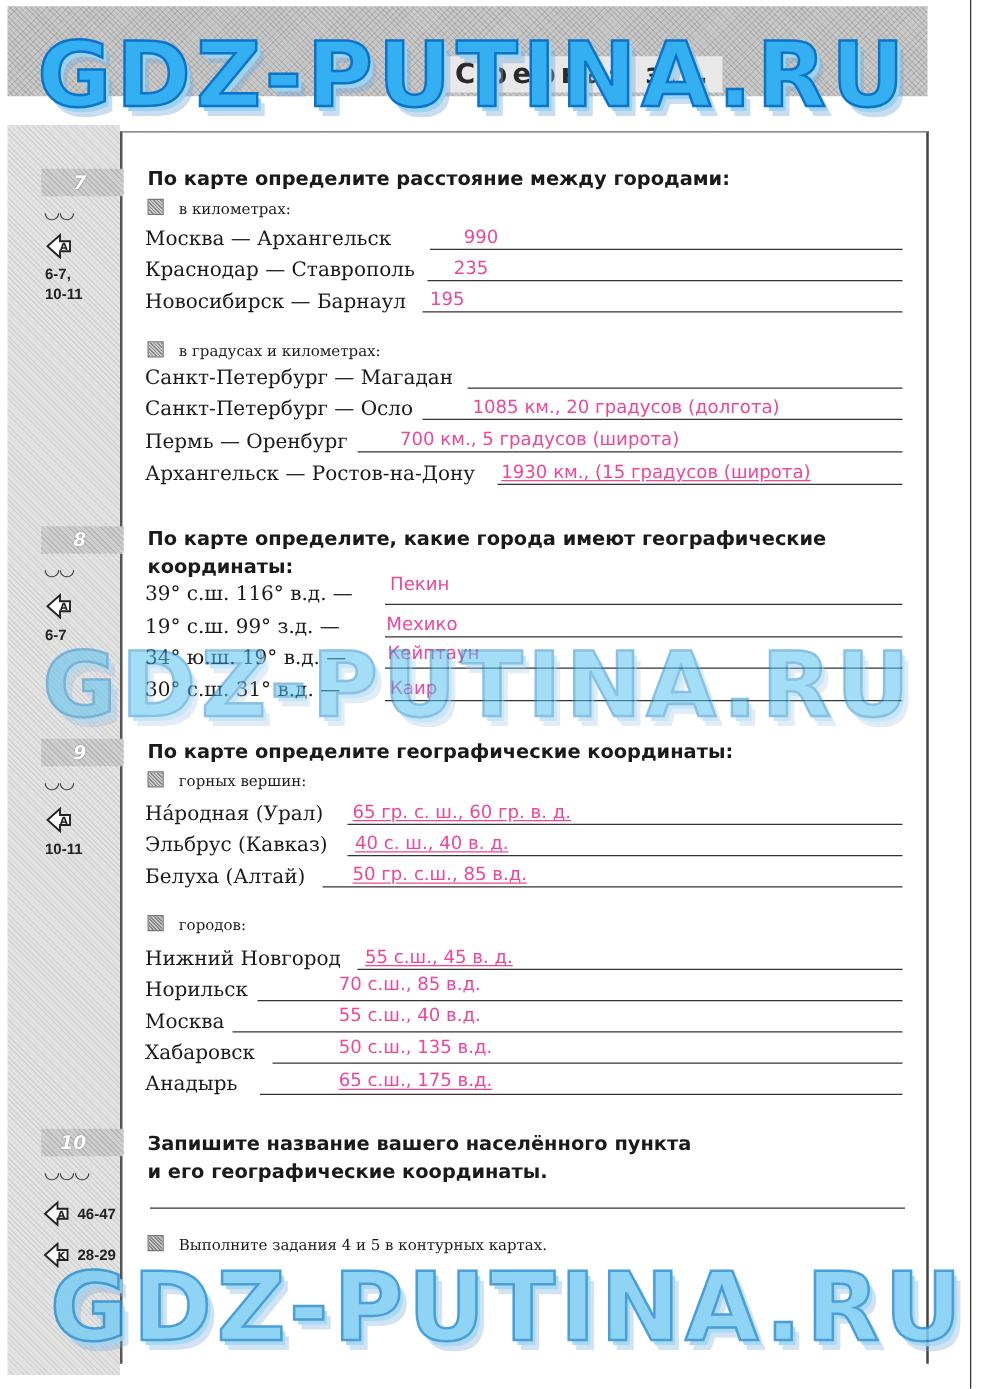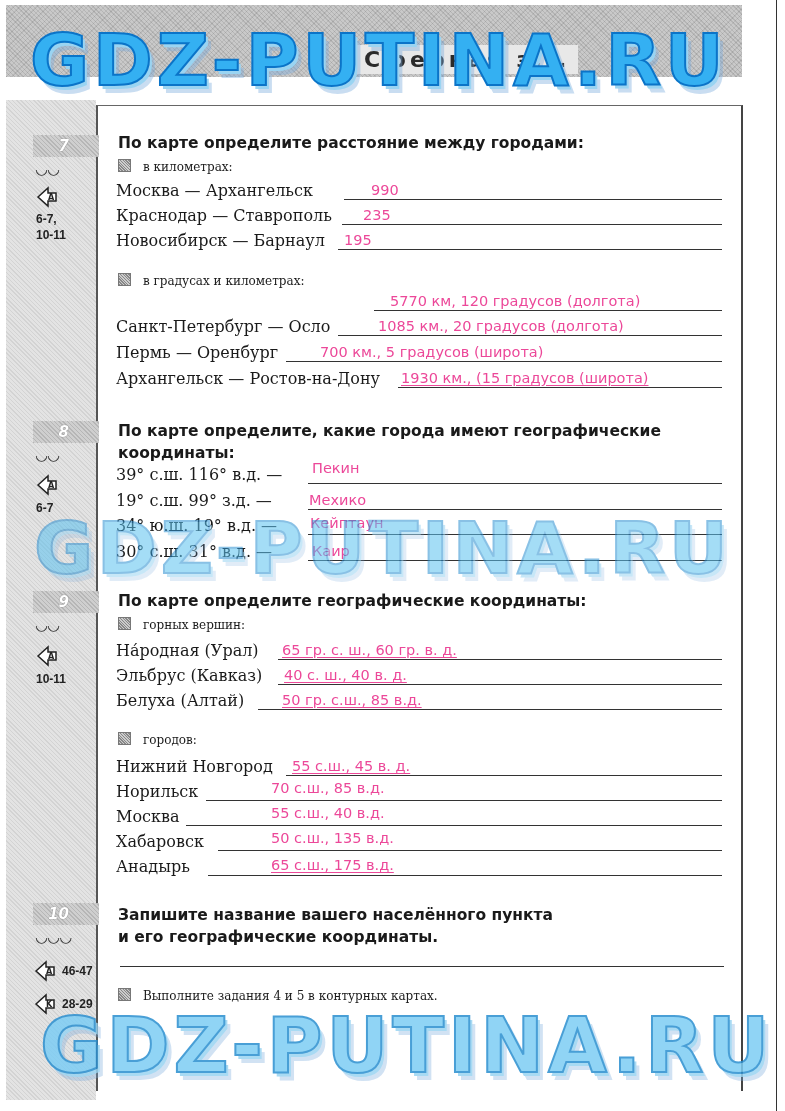--- a/index.html
+++ b/index.html
@@ -140,22 +140,22 @@
   <span class="answer" style="left:247px">235</span>
 </div>
 <div class="row" style="top:228px">
   <span class="label">Новосибирск — Барнаул</span>
   <span class="line" style="left:222px"></span>
   <span class="answer" style="left:228px">195</span>
 </div>
 
 <div class="sub-head" style="top:273px"><span class="bullet-sq"></span><span>в градусах и километрах:</span></div>
 <div class="row" style="top:289px">
+  <span class="label">Санкт-Петербург — Магадан</span>
   <span class="line" style="left:258px"></span>
-  <span class="answer" style="left:274px">5770 км, 120 градусов (долгота)</span>
 </div>
 <div class="row" style="top:314px">
   <span class="label">Санкт-Петербург — Осло</span>
   <span class="line" style="left:222px"></span>
   <span class="answer" style="left:262px">1085   км., 20 градусов (долгота)</span>
 </div>
 <div class="row" style="top:340px">
   <span class="label">Пермь — Оренбург</span>
   <span class="line" style="left:170px"></span>
   <span class="answer" style="left:204px">700 км., 5 градусов (широта)</span>

